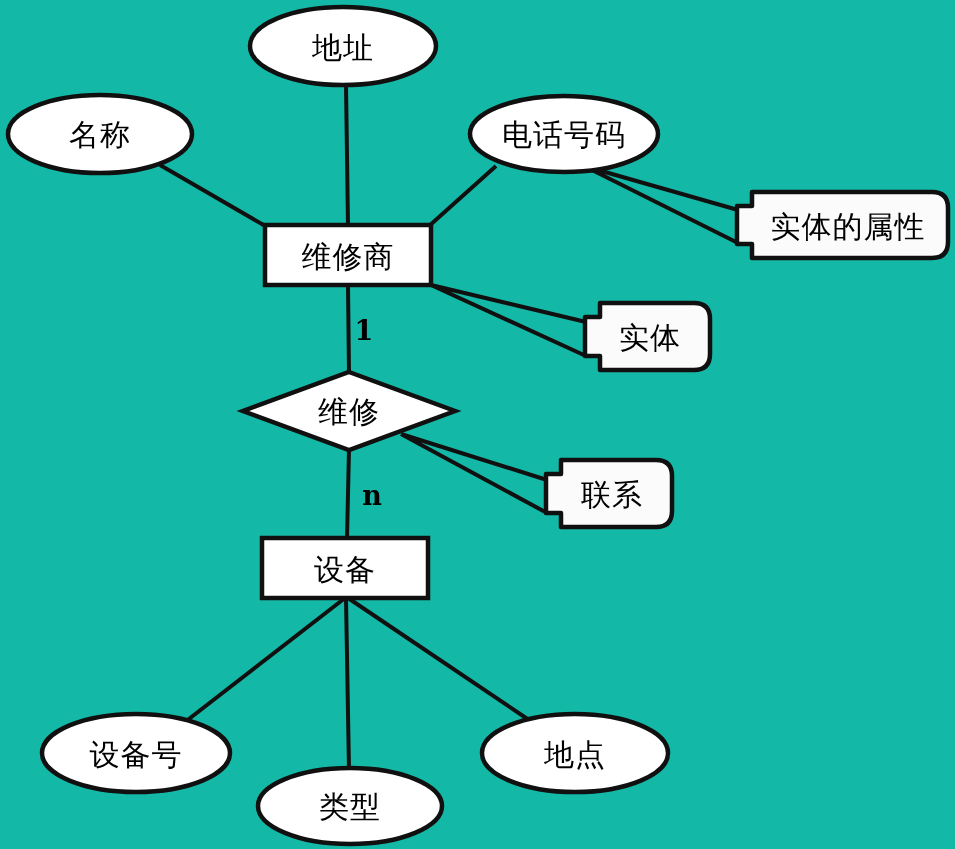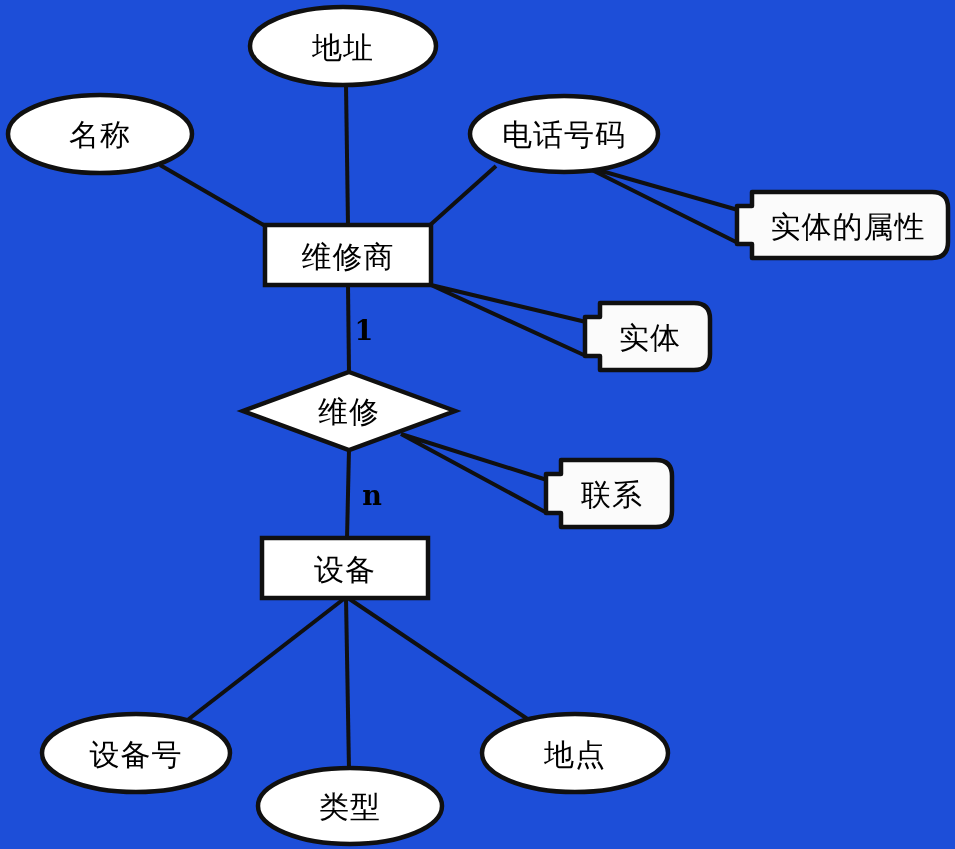--- a/index.html
+++ b/index.html
@@ -10,21 +10,21 @@
   body {
     width: 955px;
     height: 849px;
     font-family: "DejaVu Sans", "Liberation Sans", sans-serif;
     overflow: hidden;
   }
   #diagram-root {
     position: relative;
     width: 955px;
     height: 849px;
-    background: #1d4ed8;
+    background: #14b8a6;
   }
   svg#er-canvas {
     position: absolute;
     left: 0;
     top: 0;
     width: 955px;
     height: 849px;
     display: block;
   }
   .shape-outline {

